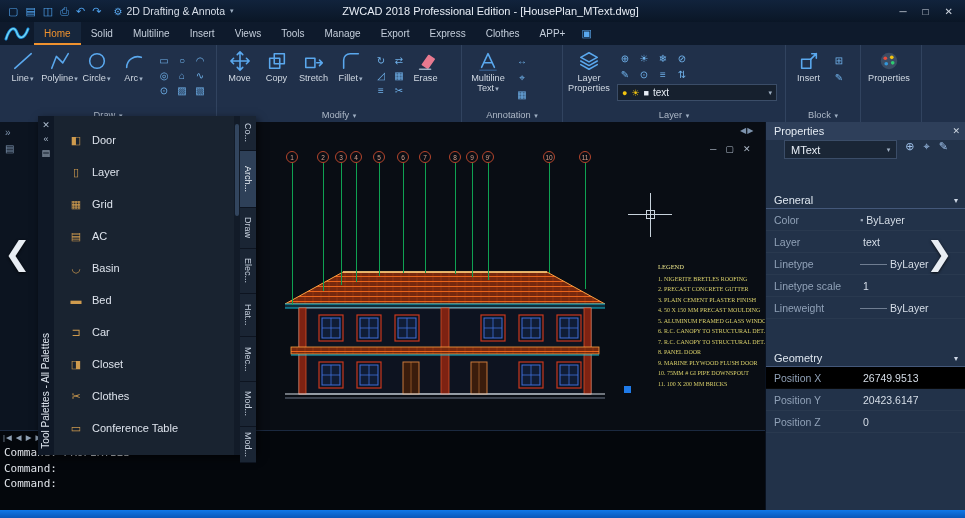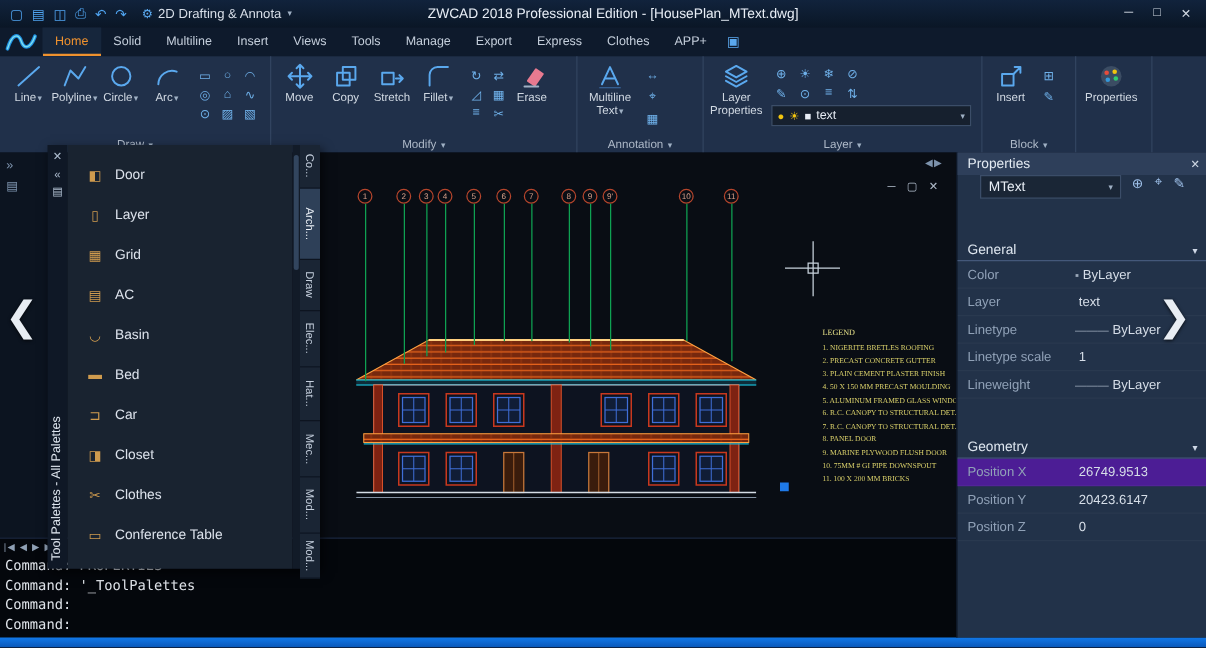--- a/index.html
+++ b/index.html
@@ -95,21 +95,21 @@
   .psec{height:16px;display:flex;align-items:center;padding:0 8px;font-size:11px;color:#dfe7f0;
         border-bottom:1px solid #44587a}
   .psec .collapse{margin-left:auto;font-size:8px;color:#cfd8e6}
   .sec-general{margin-top:26px}
   .sec-geometry{margin-top:31px}
   .prow{display:flex;align-items:center;height:21px;padding:0 8px;font-size:10.5px;
         border-bottom:1px solid rgba(255,255,255,.035);cursor:default}
   .prow .lab{width:86px;color:#90a1b7;flex:0 0 auto}
   .prow .pfx{color:#9aa7b8;margin-right:3px;font-size:9px}
   .prow .val{color:#d6dee8;overflow:hidden;white-space:nowrap}
-  .prow.selected{background:#4c1d95}
+  .prow.selected{background:#000000}
   
   .chev{position:absolute;top:112px;font-size:32px;color:#e8edf3;z-index:9;cursor:pointer;
         text-shadow:0 1px 3px rgba(0,0,0,.8);font-family:"DejaVu Sans",sans-serif}
   .chev-left{left:4px}.chev-right{left:926px}
   #bottombar{left:0;top:510px;width:965px;height:8px;background:linear-gradient(#1178e8,#0a57b8);position:absolute}
 </style>
 </head>
 <body>
 
 <div id="titlebar" class="abs">
@@ -447,21 +447,20 @@
     <div class="ch-v"></div>
     <div class="ch-h"></div>
     <div class="pickbox"></div>
     <div class="grip"></div>
   </div>
 
   <div id="cmdarea">
     <div class="cmdnav">|◀ ◀ ▶ ▶|</div>
     <div class="cmd-lines">
       <div class="cmd-line">Command: PROPERTIES</div>
-        <div class="cmd-line">Command: '_ToolPalettes</div>
         <div class="cmd-line">Command:</div>
         <div class="cmd-line">Command:</div>
     </div>
   </div>
 
   <div id="palette">
     <div class="pstrip">
       <span class="pic">✕</span>
       <span class="pic">«</span>
       <span class="pic">▤</span>

